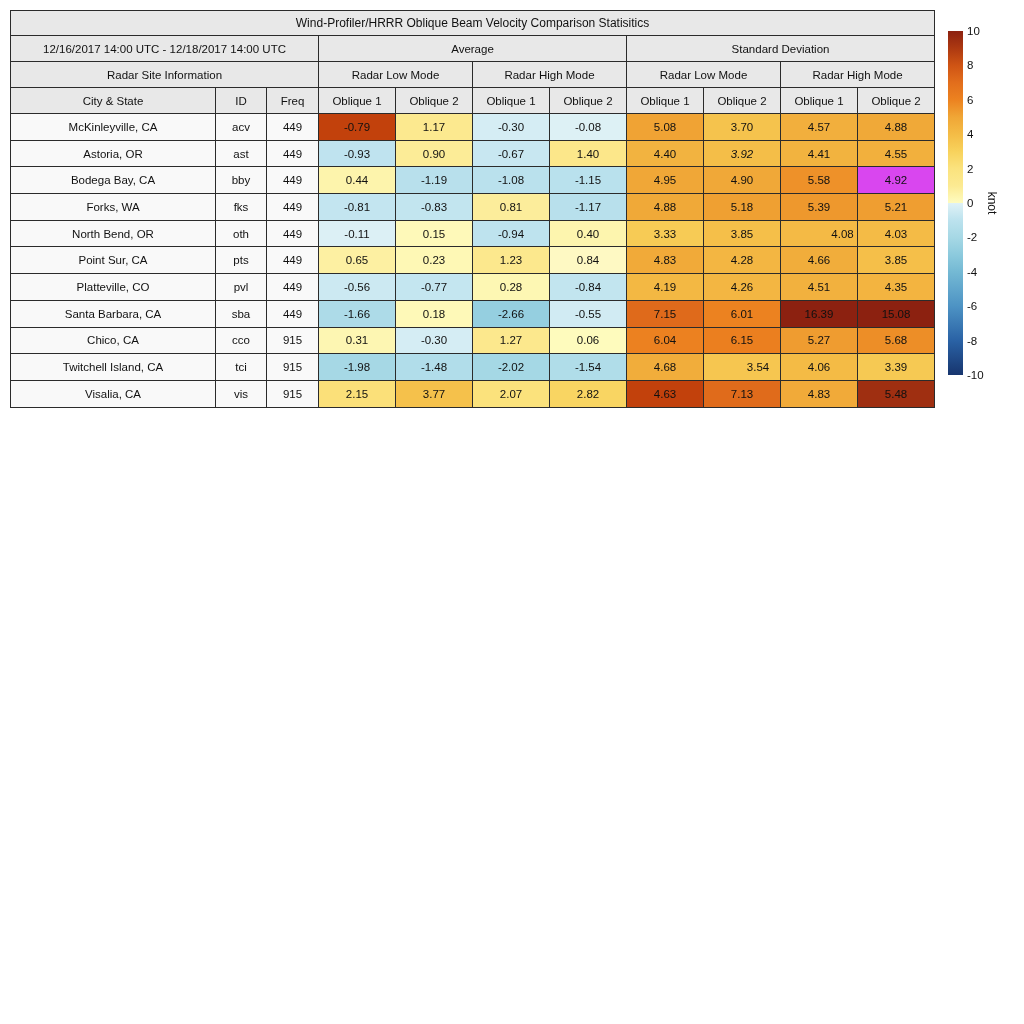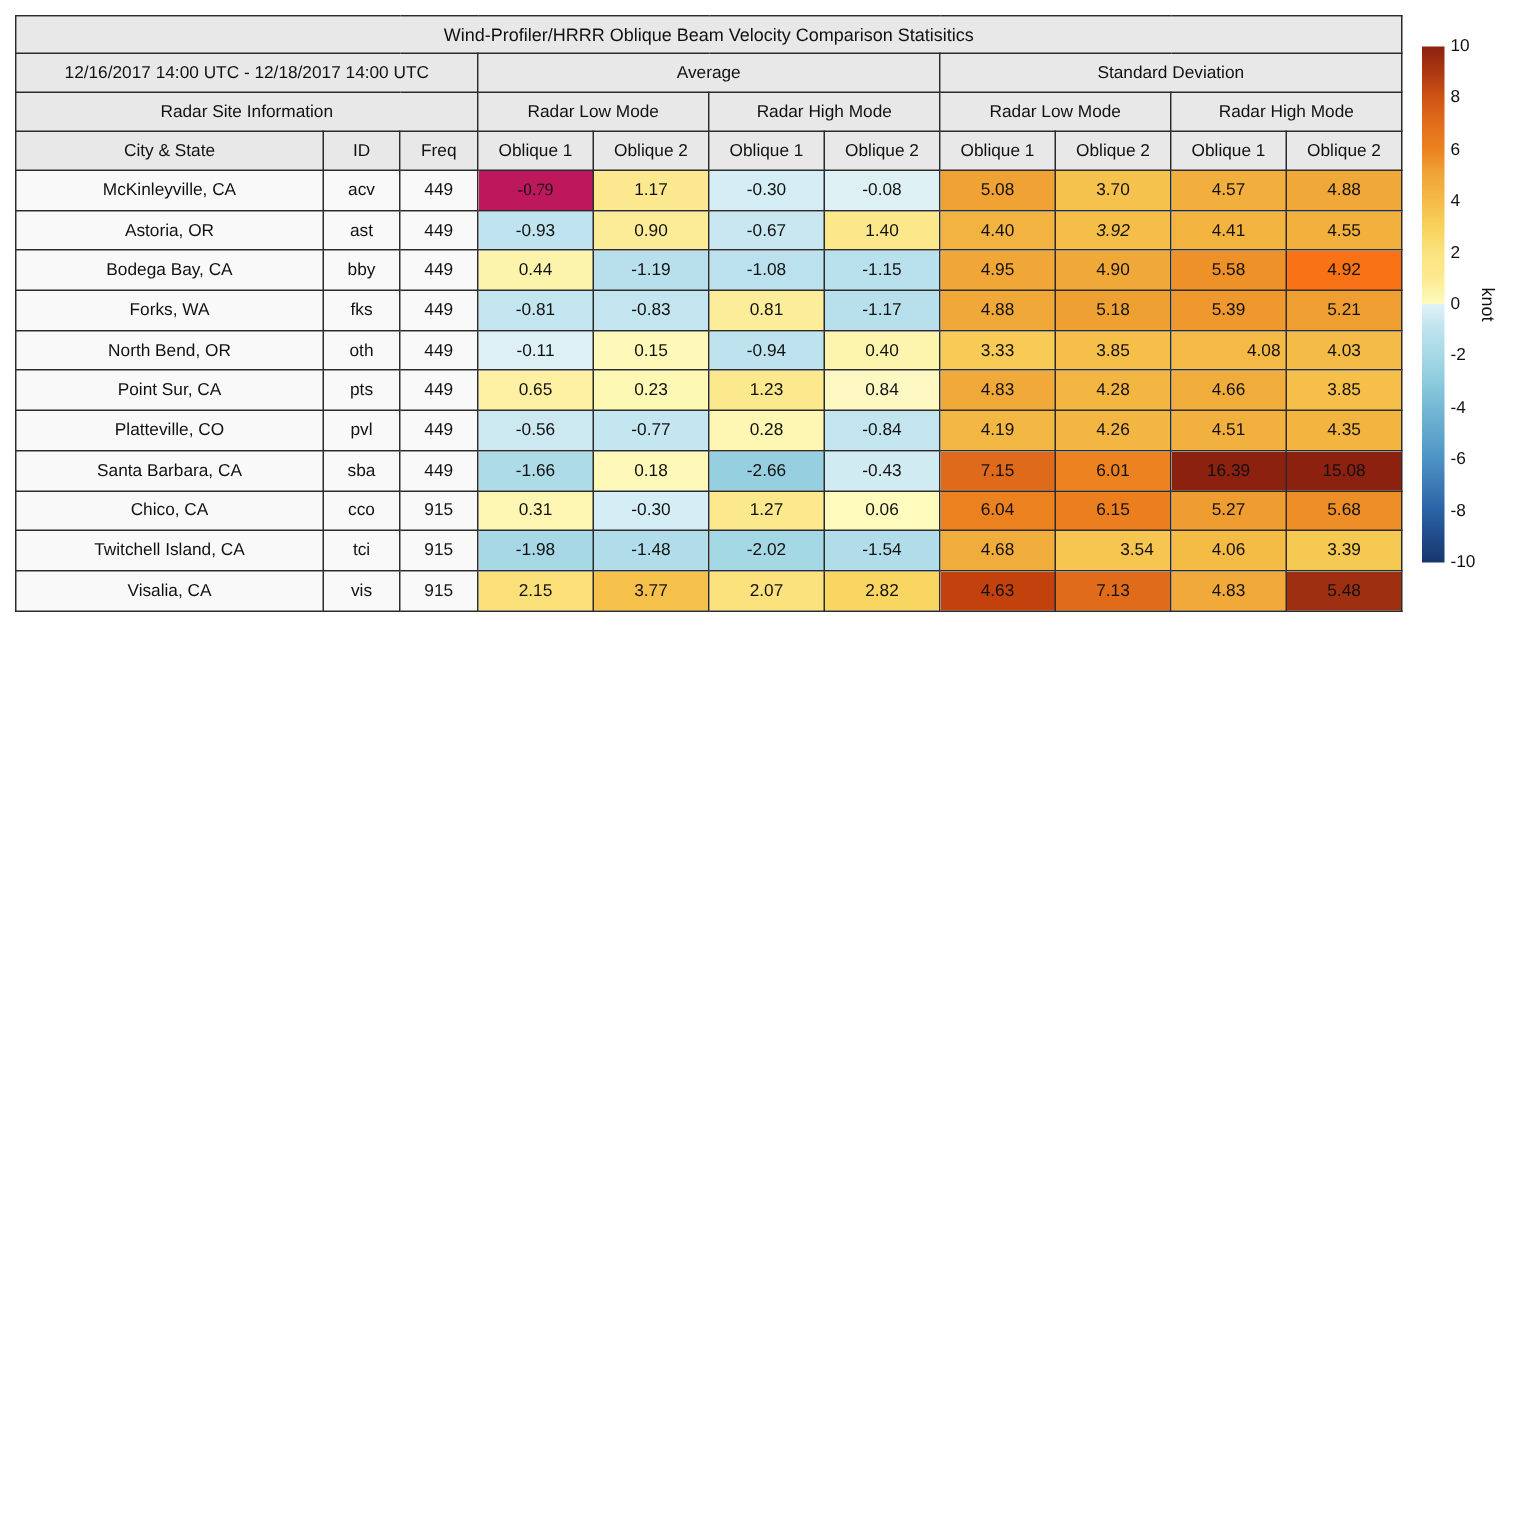--- a/index.html
+++ b/index.html
@@ -77,21 +77,21 @@
           <th class="hdr">Oblique 2</th>
           <th class="hdr">Oblique 1</th>
           <th class="hdr">Oblique 2</th>
         </tr>
     </thead>
     <tbody id="table-body">
         <tr>
           <td class="label-cell">McKinleyville, CA</td>
           <td class="label-cell">acv</td>
           <td class="label-cell">449</td>
-          <td style="background: #be185d; font-family: Liberation Serif, serif;">-0.79</td>
+          <td style="background: #c2410c;">-0.79</td>
           <td style="background: rgb(252, 233, 143);">1.17</td>
           <td style="background: rgb(213, 237, 244);">-0.30</td>
           <td style="background: rgb(221, 241, 245);">-0.08</td>
           <td style="background: rgb(240, 163, 52);">5.08</td>
           <td style="background: rgb(245, 195, 77);">3.70</td>
           <td style="background: rgb(242, 175, 61);">4.57</td>
           <td style="background: rgb(240, 169, 56);">4.88</td>
         </tr>
         <tr>
           <td class="label-cell">Astoria, OR</td>
@@ -110,21 +110,21 @@
           <td class="label-cell">Bodega Bay, CA</td>
           <td class="label-cell">bby</td>
           <td class="label-cell">449</td>
           <td style="background: rgb(253, 244, 172);">0.44</td>
           <td style="background: rgb(184, 224, 236);">-1.19</td>
           <td style="background: rgb(186, 225, 237);">-1.08</td>
           <td style="background: rgb(185, 225, 237);">-1.15</td>
           <td style="background: rgb(240, 167, 55);">4.95</td>
           <td style="background: rgb(240, 168, 56);">4.90</td>
           <td style="background: rgb(238, 145, 41);">5.58</td>
-          <td style="background: #f97316;">4.92</td>
+          <td style="background: #d946ef;">4.92</td>
         </tr>
         <tr>
           <td class="label-cell">Forks, WA</td>
           <td class="label-cell">fks</td>
           <td class="label-cell">449</td>
           <td style="background: rgb(195, 229, 240);">-0.81</td>
           <td style="background: rgb(194, 229, 239);">-0.83</td>
           <td style="background: rgb(252, 237, 155);">0.81</td>
           <td style="background: rgb(184, 224, 236);">-1.17</td>
           <td style="background: rgb(240, 169, 56);">4.88</td>
@@ -171,21 +171,21 @@
           <td style="background: rgb(242, 177, 62);">4.51</td>
           <td style="background: rgb(243, 180, 64);">4.35</td>
         </tr>
         <tr>
           <td class="label-cell">Santa Barbara, CA</td>
           <td class="label-cell">sba</td>
           <td class="label-cell">449</td>
           <td style="background: rgb(173, 219, 232);">-1.66</td>
           <td style="background: rgb(254, 249, 184);">0.18</td>
           <td style="background: rgb(149, 207, 224);">-2.66</td>
-          <td style="background: rgb(209, 235, 243);">-0.43</td>
+          <td style="background: rgb(209, 235, 243);">-0.55</td>
           <td style="background: rgb(223, 106, 27);">7.15</td>
           <td style="background: rgb(236, 130, 32);">6.01</td>
           <td style="background: rgb(140, 33, 16);">16.39</td>
           <td style="background: rgb(140, 33, 16);">15.08</td>
         </tr>
         <tr>
           <td class="label-cell">Chico, CA</td>
           <td class="label-cell">cco</td>
           <td class="label-cell">915</td>
           <td style="background: rgb(253, 246, 178);">0.31</td>

